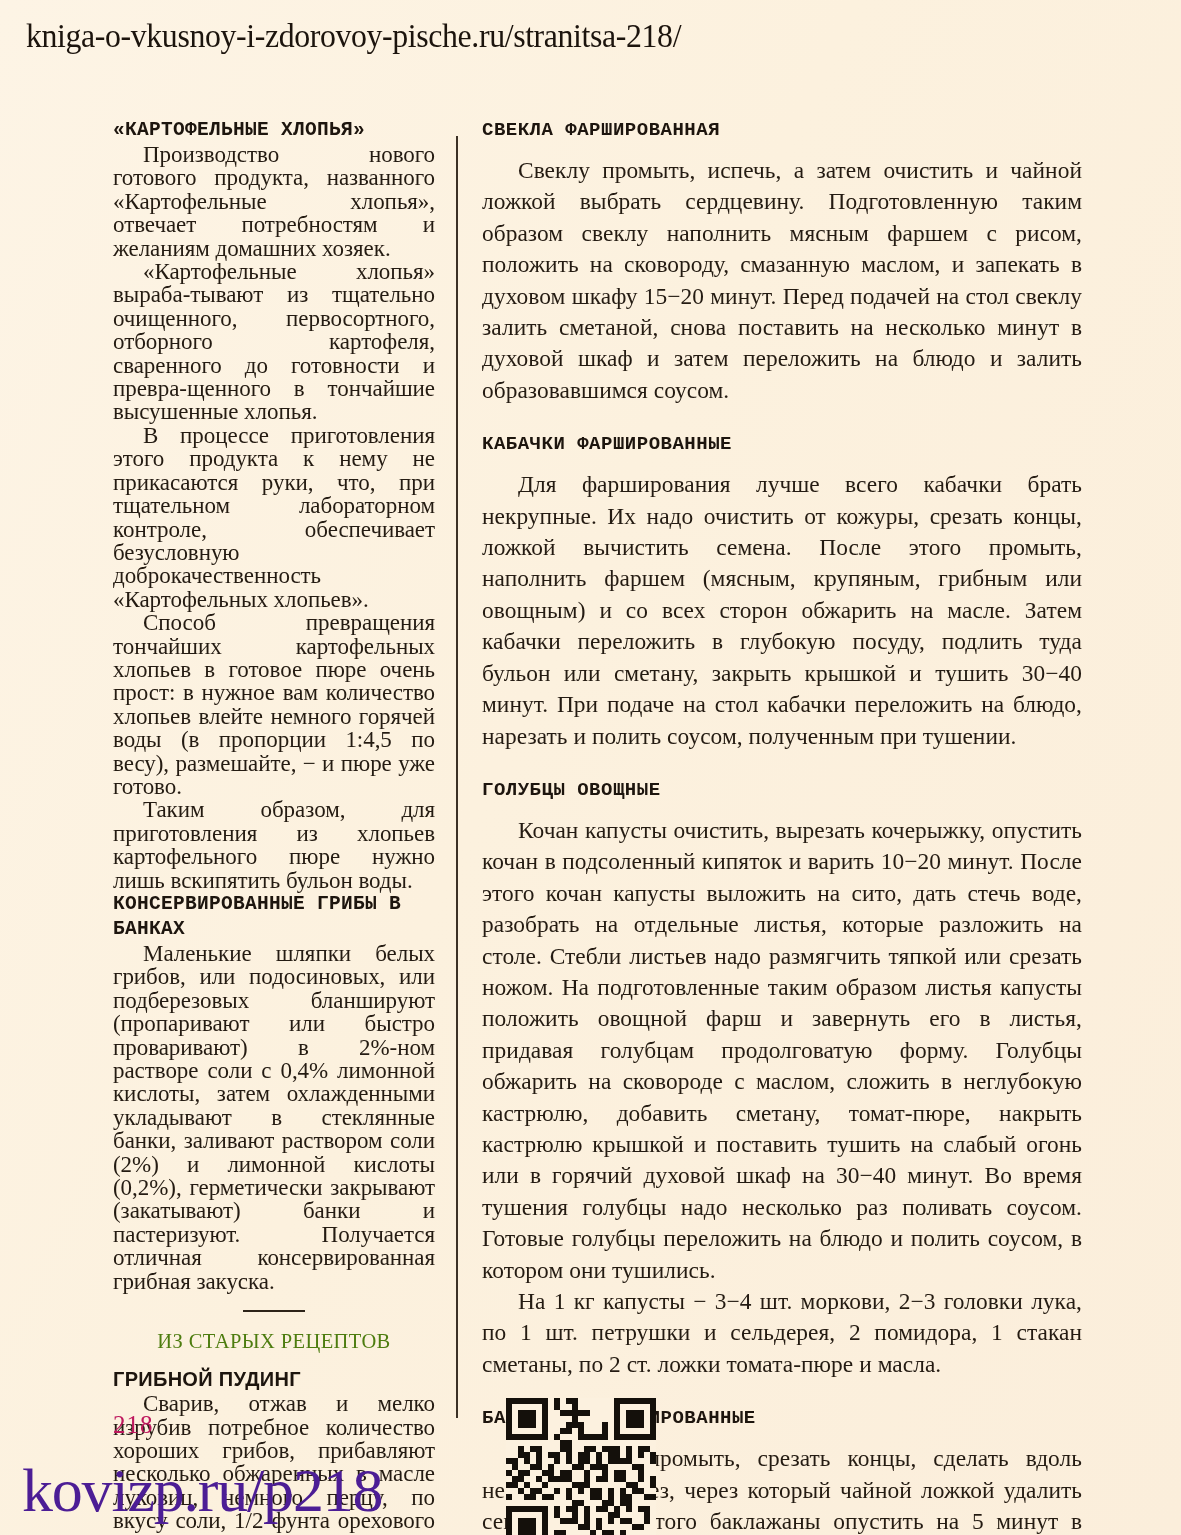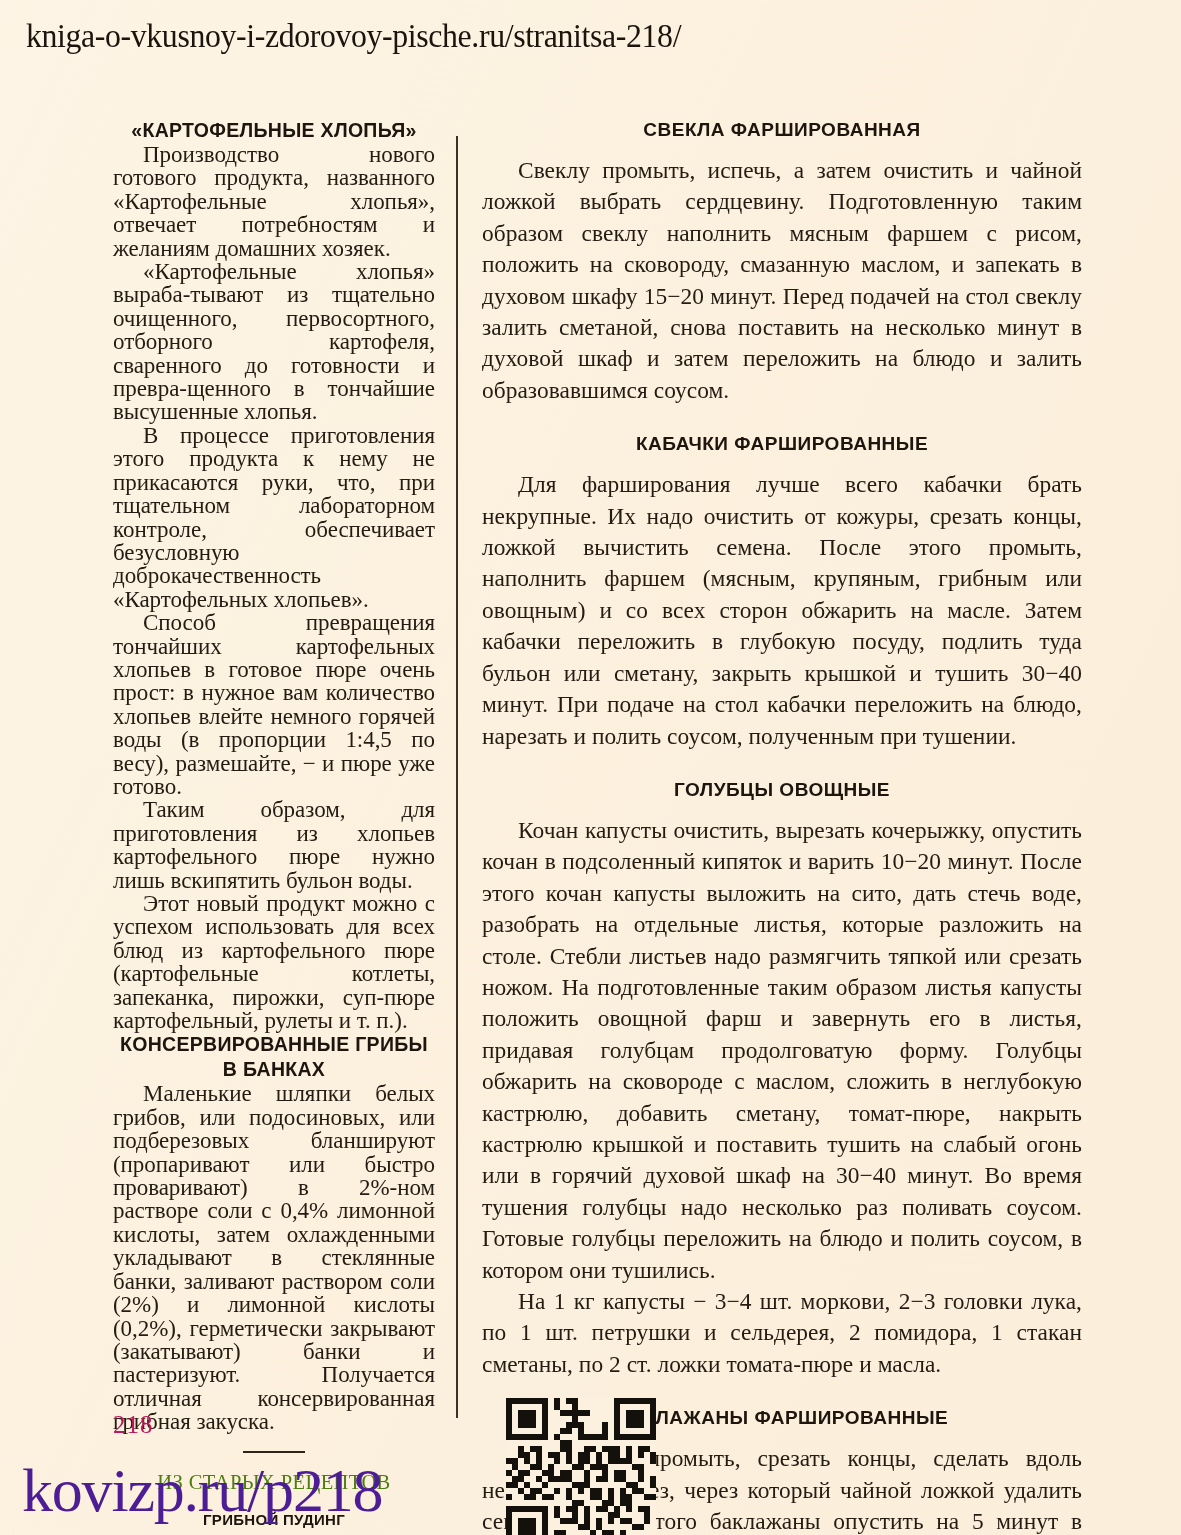--- a/index.html
+++ b/index.html
@@ -66,23 +66,23 @@
     width: 322px;
   }
   .col-right {
     left: 482px;
     width: 600px;
   }
 
   
   h2.recipe-title {
     margin: 0;
-    font-family: Liberation Sans, sans-serif;
+    font-family: Liberation Mono, monospace;
     font-weight: bold;
-    text-align: center;
+    text-align: left;
     color: #1d150e;
   }
   .col-left h2.recipe-title {
     font-size: 19.5px;
     line-height: 25px;
     letter-spacing: 0.3px;
   }
   .col-right h2.recipe-title {
     font-size: 19px;
     line-height: 24px;
@@ -125,24 +125,23 @@
     margin: 12px;
     text-align: center;
     font-family: "Liberation Serif", "DejaVu Serif", serif;
     font-size: 20.5px;
     line-height: 26px;
     letter-spacing: 0.4px;
     color: #4d7c0f;
   }
   .old-recipes-dish {
     margin: 0;
-    text-align: center;
     font-family: "Liberation Sans", "DejaVu Sans", sans-serif;
     font-weight: bold;
-    font-size: 15px;
+    font-size: 20px;
     line-height: 26px;
     letter-spacing: 0.3px;
     color: #1d150e;
   }
 
   .page-number {
     position: absolute;
     left: 113px;
     top: 1293px;
     font-family: "Liberation Serif", "DejaVu Serif", serif;
@@ -188,21 +187,20 @@
 
   <div class="col col-left">
 
     <h2 class="recipe-title">«КАРТОФЕЛЬНЫЕ ХЛОПЬЯ»</h2>
 
     <p class="body-text after-title">Производство нового готового продукта, названного «Картофельные хлопья», отвечает потребностям и желаниям домашних хозяек.</p>
     <p class="body-text">«Картофельные хлопья» выраба-тывают из тщательно очищенного, первосортного, отборного картофеля, сваренного до готовности и превра-щенного в тончайшие высушенные хлопья.</p>
     <p class="body-text">В процессе приготовления этого продукта к нему не прикасаются руки, что, при тщательном лабораторном контроле, обеспечивает безусловную доброкачественность «Картофельных хлопьев».</p>
     <p class="body-text">Способ превращения тончайших картофельных хлопьев в готовое пюре очень прост: в нужное вам количество хлопьев влейте немного горячей воды (в пропорции 1:4,5 по весу), размешайте, − и пюре уже готово.</p>
     <p class="body-text">Таким образом, для приготовления из хлопьев картофельного пюре нужно лишь вскипятить бульон воды.</p>
-    <p class="body-text">Этот новый продукт можно с успехом использовать для всех блюд из картофельного пюре (картофельные котлеты, запеканка, пирожки, суп-пюре картофельный, рулеты и т. п.).</p>
 
     <h2 class="recipe-title gap-before-title">КОНСЕРВИРОВАННЫЕ ГРИБЫ В БАНКАХ</h2>
 
     <p class="body-text after-title">Маленькие шляпки белых грибов, или подосиновых, или подберезовых бланшируют (пропаривают или быстро проваривают) в 2%-ном растворе соли с 0,4% лимонной кислоты, затем охлажденными укладывают в стеклянные банки, заливают раствором соли (2%) и лимонной кислоты (0,2%), герметически закрывают (закатывают) банки и пастеризуют. Получается отличная консервированная грибная закуска.</p>
 
     <div class="rule-short"></div>
 
     <p class="old-recipes">ИЗ СТАРЫХ РЕЦЕПТОВ</p>
     <p class="old-recipes-dish">ГРИБНОЙ ПУДИНГ</p>
 

